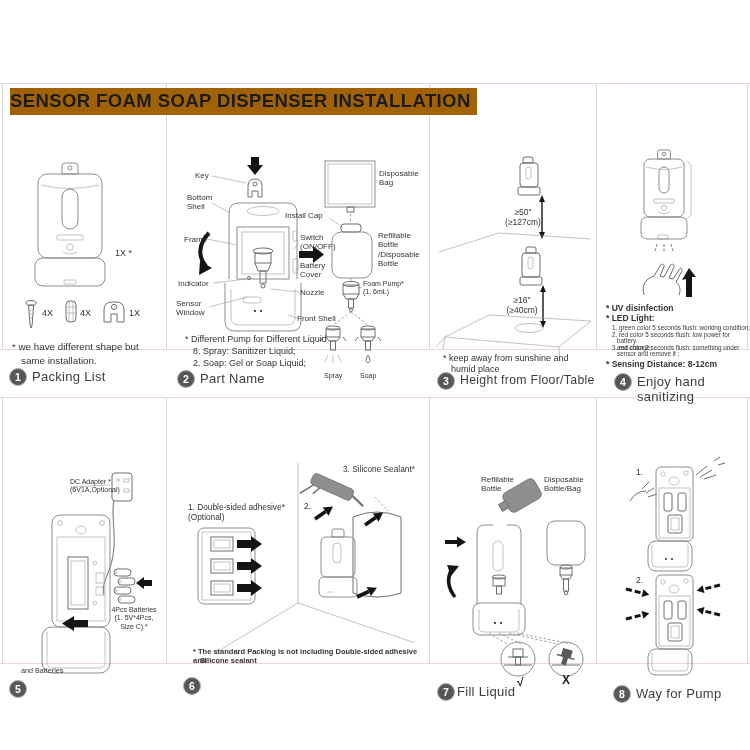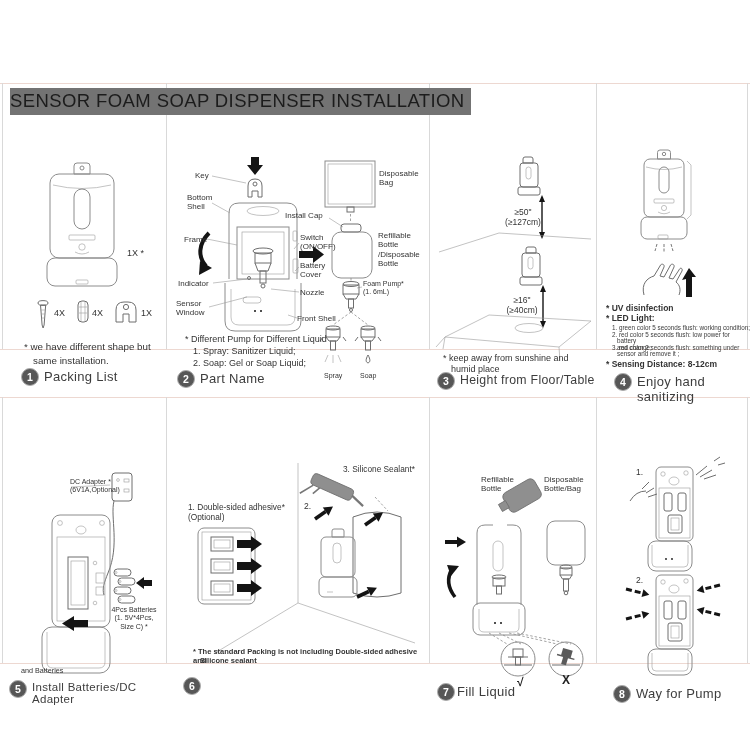--- a/index.html
+++ b/index.html
@@ -7,21 +7,21 @@
   .hline{position:absolute;left:0;right:0;height:1px;background:#edd8d1;}
   .vline{position:absolute;width:1px;background:#d9d9d9;}
   .panel{position:absolute;height:266px;margin-top:48px;}
   svg.art{position:absolute;left:0;top:0;}
   svg .s{stroke:#8c8c8c;fill:none;stroke-width:1;}
   svg .s2{stroke:#6e6e6e;fill:none;stroke-width:1;}
   svg .thin{stroke:#9a9a9a;fill:none;stroke-width:.6;}
   svg .blk{fill:#141414;stroke:none;}
   svg .dash{stroke:#8c8c8c;fill:none;stroke-width:.8;stroke-dasharray:2.5 2;}
   svg .gray{fill:#8f8f8f;stroke:#6e6e6e;stroke-width:.8;}
-  .page-title{position:absolute;left:10px;top:88px;font-size:18.5px;font-weight:normal;letter-spacing:.4px;color:#1c1c1c;background:#737373;padding:2px 6px 3px 0;z-index:6;white-space:nowrap;}
+  .page-title{position:absolute;left:10px;top:88px;font-size:18.5px;font-weight:bold;letter-spacing:.4px;color:#1c1c1c;background:#a16207;padding:2px 6px 3px 0;z-index:6;white-space:nowrap;}
   .lbl{position:absolute;font-size:8px;line-height:1.18;color:#333;white-space:pre-line;z-index:3;}
   .lbl7{font-size:7px;}
   .note{position:absolute;font-size:9px;line-height:1.2;color:#333;white-space:pre-line;z-index:3;}
   .note7{font-size:7.2px;}
   .footer{position:absolute;display:flex;align-items:flex-start;gap:5px;z-index:4;}
   .badge{width:16px;height:16px;min-width:16px;border-radius:50%;background:#575757;border:1.5px solid #adadad;color:#fff;font-size:10.5px;font-weight:bold;display:inline-flex;align-items:center;justify-content:center;line-height:1;}
   .ftitle{font-size:13px;color:#3d3d3d;letter-spacing:.3px;white-space:pre-line;padding-top:1px;}
   .bold{font-weight:bold;}
   .led-item{position:absolute;font-size:6.3px;line-height:1.03;color:#3a3a3a;white-space:pre-line;padding-left:5px;text-indent:-5px;z-index:3;}
   .mark{position:absolute;font-size:12px;font-weight:bold;color:#222;z-index:4;}
@@ -39,21 +39,21 @@
 <div class="vline" style="left:596px;top:83px;height:266px"></div>
 <div class="vline" style="left:747px;top:83px;height:266px"></div>
 <div class="vline" style="left:2px;top:397px;height:266px"></div>
 <div class="vline" style="left:166px;top:397px;height:266px"></div>
 <div class="vline" style="left:429px;top:397px;height:266px"></div>
 <div class="vline" style="left:596px;top:397px;height:266px"></div>
 <div class="vline" style="left:747px;top:397px;height:266px"></div>
 
 <div class="page-title">SENSOR FOAM SOAP DISPENSER INSTALLATION</div>
 
-<div class="panel" style="left:12px;top:83px;width:167px">
+<div class="panel" style="left:0;top:83px;width:167px">
   <svg class="art" width="167" height="266" viewBox="0 0 167 266">
 
     <path class="s" d="M65 32 h10 a3 3 0 0 1 3 3 v8 h-16 v-8 a3 3 0 0 1 3 -3 z"></path>
     <circle class="s" cx="70" cy="37" r="2"></circle>
     <rect class="s" x="38" y="43" width="64" height="84" rx="9"></rect>
     <path class="thin" d="M41 54 q29 7 58 0"></path>
     <rect class="s" x="62" y="58" width="16" height="40" rx="8"></rect>
     <rect class="thin" x="57" y="104" width="26" height="5" rx="1"></rect>
     <circle class="thin" cx="70" cy="116" r="3.2"></circle>
     <path class="thin" d="M63 121 q7 4 14 0"></path>
@@ -163,21 +163,21 @@
 Bag</div>
   <div class="lbl" style="left:211px;top:100px">Refillable
 Bottle
 /Disposable
 Bottle</div>
   <div class="lbl lbl7" style="left:196px;top:149px">Foam Pump*
 (1. 6mL)</div>
   <div class="lbl lbl7" style="left:157px;top:241px">Spray</div>
   <div class="lbl lbl7" style="left:193px;top:241px">Soap</div>
   <div class="note" style="left:18px;top:203px">* Different Pump for Different Liquid</div>
-  <div class="note" style="left:26px;top:215px">1. Spray: Sanitizer Liquid;</div>
+  <div class="note" style="left:26px;top:215px">8. Spray: Sanitizer Liquid;</div>
   <div class="note" style="left:26px;top:227px">2. Soap: Gel or Soap Liquid;</div>
   <div class="footer" style="left:10px;top:239px">
     <span class="badge">2</span>
     <span class="ftitle">Part Name</span>
   </div>
 </div>
 
 <div class="panel" style="left:429px;top:83px;width:167px">
   <svg class="art" width="167" height="266" viewBox="0 0 167 266">
 
@@ -290,21 +290,20 @@
     <polygon class="blk" points="152,135 144,135 144,132 136,138 144,144 144,141 152,141"></polygon>
   </svg>
   <div class="lbl lbl7" style="left:70px;top:33px">DC Adapter *
 (6V1A,Optional)</div>
   <div class="lbl lbl7" style="left:106px;top:161px;width:56px;text-align:center">4Pcs Batteries
 (1. 5V*4Pcs,
 Size C) *</div>
   <div class="note note7" style="left:21px;top:222px">and Batteries</div>
   <div class="footer" style="left:9px;top:235px">
     <span class="badge">5</span>
-    <span class="ftitle" style="font-size:11.5px">Install Batteries/DC Adapter</span>
   </div>
 </div>
 
 <div class="panel" style="left:167px;top:397px;width:262px">
   <svg class="art" width="262" height="266" viewBox="0 0 262 266">
 
     <g transform="translate(150,22) rotate(24)">
       <rect class="gray" x="0" y="6" width="44" height="12" rx="4"></rect>
       <path d="M44 12 l14 5" stroke="#777" stroke-width="2.2" fill="none"></path>
       <path d="M4 18 l-9 13 M11 18 l-4 8" stroke="#777" stroke-width="1.6" fill="none"></path>

